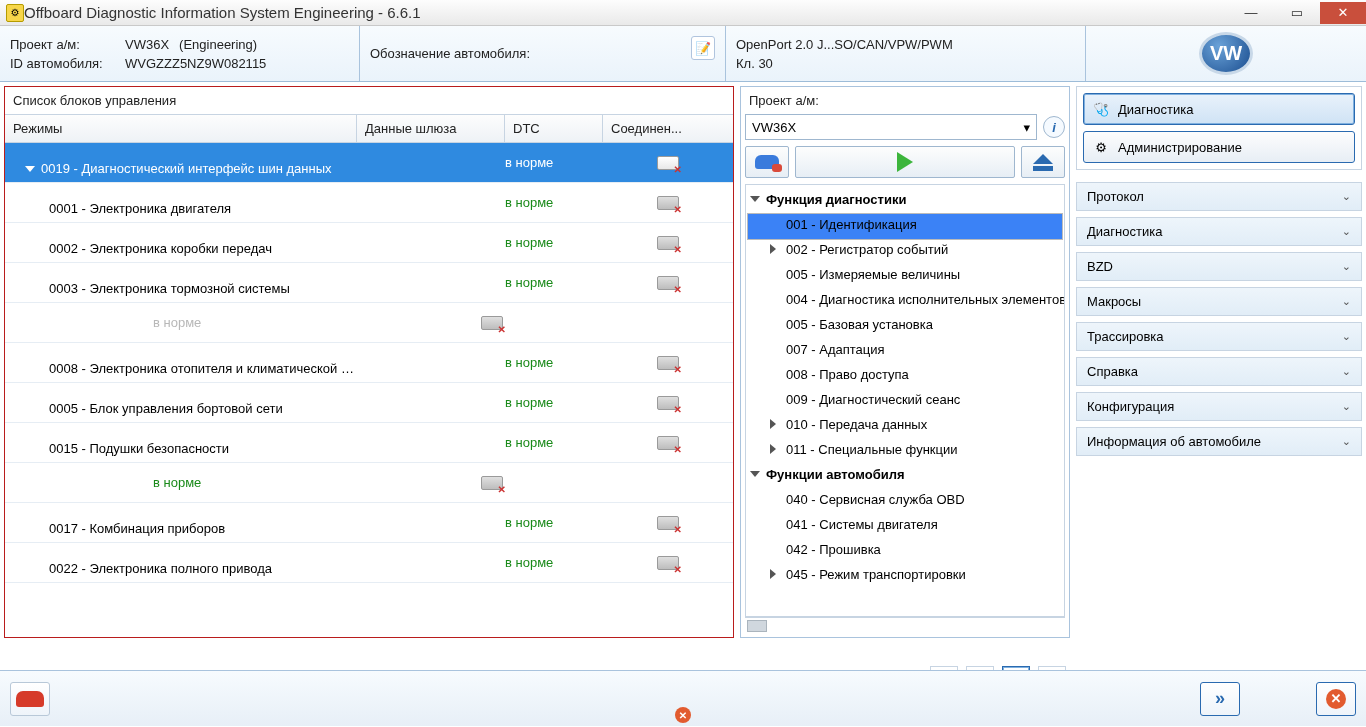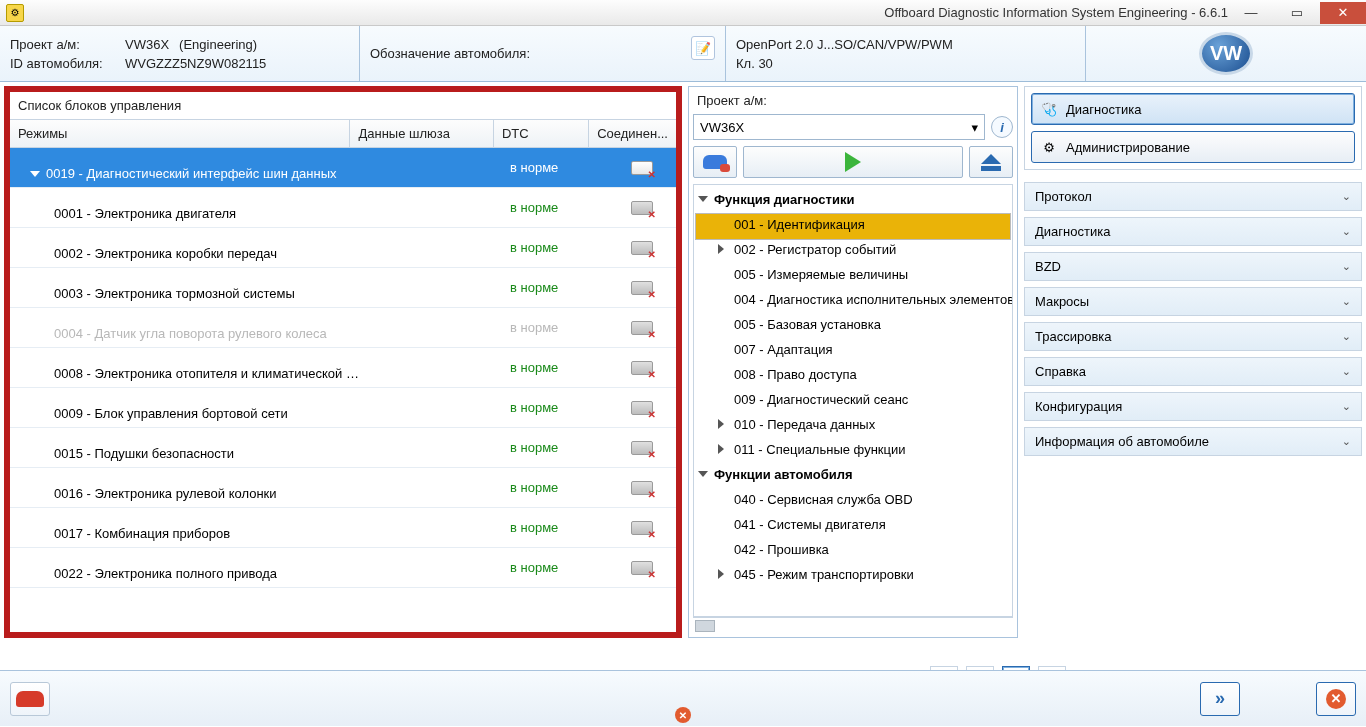--- a/index.html
+++ b/index.html
@@ -1,38 +1,38 @@
 <!DOCTYPE html>
 <html><head>
 <meta charset="utf-8">
 <style>
 * { box-sizing: border-box; margin: 0; padding: 0; font-family: "Segoe UI", Tahoma, sans-serif; font-size: 13px; }
 html, body { width: 1366px; height: 727px; overflow: hidden; background: #fff; }
 
 .titlebar { height: 26px; background: linear-gradient(#fdfdfd,#e9e9e9); display:flex; align-items:center; border-bottom:1px solid #c9c9c9;}
 .titlebar .app-icon { width:18px;height:18px;margin-left:6px;background:#f7d64a;border:1px solid #b59b00;border-radius:2px;display:flex;align-items:center;justify-content:center;font-size:10px;}
-.titlebar .title { flex:1; text-align:right; color:#333; font-size:13px;}
+.titlebar .title { flex:1; text-align:left; color:#333; font-size:15px;}
 .titlebar .win-btns { display:flex; }
 .titlebar .win-btn { width:46px; height:22px; display:flex;align-items:center;justify-content:center; color:#333; }
 .titlebar .win-btn.close { background:#c94f3c; color:#fff; }
 
 .header-row { height:56px; background:linear-gradient(#f7fbfe,#eaf3fb); border-bottom:1px solid #9dbcd8; display:flex;}
 .header-cell { border-right:1px solid #a9c3dd; padding:6px 10px; display:flex; flex-direction:column; justify-content:center; gap:4px;}
 .header-cell.c1 { width:360px;}
 .header-cell.c2 { flex:1; position:relative;}
 .header-cell.c3 { width:360px;}
 .header-cell.c4 { width:280px; border-right:none; display:flex;align-items:center;justify-content:center;}
 .hline { display:flex; gap:10px; color:#222;}
 .hlabel { color:#222; width:105px;}
 .note-icon { position:absolute; right:10px; top:10px; width:24px;height:24px;border:1px solid #b0c4de;background:#fff;border-radius:3px;display:flex;align-items:center;justify-content:center;}
 
 .vw-logo { width:54px;height:54px;border-radius:50%;background:radial-gradient(circle at 35% 30%, #6aa2d8, #1a4d8f);border:3px solid #c8d8e8;display:flex;align-items:center;justify-content:center;color:#fff;font-weight:bold;font-size:20px;}
 
 .body-row { display:flex; height:560px; padding:4px; gap:6px; background:#fff;}
-.left-col { width:678px; border:6px solid #b91c1c; display:flex;flex-direction:column;}
+.left-col { width:730px; border:1px solid #b91c1c; display:flex;flex-direction:column;}
 .mid-col  { width:330px; border:1px solid #a9c3dd; display:flex;flex-direction:column; padding:4px;}
 .right-col{ flex:1; display:flex;flex-direction:column;}
 
 .panel-title { padding:6px 8px; color:#222;}
 .grid-head { display:flex; background:linear-gradient(#fdfdfd,#eef2f6); border-top:1px solid #c7d4e2;border-bottom:1px solid #c7d4e2;}
 .gh { padding:6px 8px; border-right:1px solid #c7d4e2; color:#222;}
 .gh1{ width:352px;} .gh2{ width:148px;} .gh3{ width:98px;} .gh4{ flex:1; border-right:none;}
 
 .grid-body { flex:1; overflow-y:auto;}
 .row { display:flex; align-items:center; border-bottom:1px solid #e6edf4; height:40px;}
@@ -67,21 +67,21 @@
 .car-ic{width:24px;height:14px;border-radius:6px 6px 3px 3px;background:#3a7bdc;position:relative;}
 .car-ic::after{content:"";position:absolute;width:10px;height:8px;background:#d94a3a;border-radius:3px;right:-3px;bottom:-3px;}
 
 .tree { flex:1; border:1px solid #c7d4e2; overflow:auto; padding:4px 2px;}
 .tnode { padding:3px 4px 7px 18px; white-space:nowrap; cursor:default; position:relative;}
 .tnode.lvl0 { padding-left:18px; font-weight:bold;}
 .tnode.lvl1 { padding-left:38px;}
 .tnode .exp { position:absolute; left:4px; top:5px; width:0;height:0;border-top:5px solid transparent;border-bottom:5px solid transparent;border-left:6px solid #555;}
 .tnode.open .exp { border-left:5px solid transparent;border-right:5px solid transparent;border-top:6px solid #555;border-bottom:none;left:2px;top:7px;}
 .tnode.lvl1 .exp { left:22px;}
-.tnode.sel { background:#eab308; outline:1px solid #bbb;}
+.tnode.sel { background:#3b82f6; outline:1px solid #bbb;}
 .htrack{height:16px;border-top:1px solid #c7d4e2;display:flex;align-items:center;}
 .htrack .thumb{width:20px;height:12px;background:#d0d7de;border:1px solid #aab4bd;margin-left:2px;}
 
 
 .acc-title { background:linear-gradient(#eef5fb,#e1edf7); padding:6px 10px; color:#222; border:1px solid #c7d4e2; border-bottom:none;}
 .mode-box { border:1px solid #c7d4e2; padding:6px; display:flex;flex-direction:column;gap:6px; margin-bottom:6px;}
 .mode-btn { height:32px;border:1px solid #2a6ab0;border-radius:3px;display:flex;align-items:center;gap:8px;padding:0 8px;background:linear-gradient(#fdfdfd,#e7eef5);}
 .mode-btn.active { background:linear-gradient(#e9f2fb,#cfe3f5); box-shadow:inset 0 0 0 1px #7fb0df;}
 .mode-ic{width:18px;height:18px;display:flex;align-items:center;justify-content:center;}
 .acc-item { background:linear-gradient(#eef5fb,#e1edf7); border:1px solid #c7d4e2; padding:6px 10px; display:flex;justify-content:space-between;align-items:center; margin-top:6px;}
@@ -182,53 +182,51 @@
         </div>
         <div class="row">
           <div class="c-sys"><span>0003 - Электроника тормозной системы</span></div>
           <div class="c-gw"></div>
           <div class="c-dtc">в норме</div>
           <div class="c-con">
             <div class="con-icon"></div>
           </div>
         </div>
         <div class="row disabled">
-          <div class="c-sys"><span>0004 - Датчик угла поворота рулевого колеса</span></div>
           <div class="c-gw"></div>
           <div class="c-dtc">в норме</div>
           <div class="c-con">
             <div class="con-icon"></div>
           </div>
         </div>
         <div class="row">
           <div class="c-sys"><span>0008 - Электроника отопителя и климатической установки</span></div>
           <div class="c-gw"></div>
           <div class="c-dtc">в норме</div>
           <div class="c-con">
             <div class="con-icon"></div>
           </div>
         </div>
         <div class="row">
-          <div class="c-sys"><span>0009 - Блок управления бортовой сети</span></div>
+          <div class="c-sys"><span>0005 - Блок управления бортовой сети</span></div>
           <div class="c-gw"></div>
           <div class="c-dtc">в норме</div>
           <div class="c-con">
             <div class="con-icon"></div>
           </div>
         </div>
         <div class="row">
           <div class="c-sys"><span>0015 - Подушки безопасности</span></div>
           <div class="c-gw"></div>
           <div class="c-dtc">в норме</div>
           <div class="c-con">
             <div class="con-icon"></div>
           </div>
         </div>
         <div class="row">
-          <div class="c-sys"><span>0016 - Электроника рулевой колонки</span></div>
           <div class="c-gw"></div>
           <div class="c-dtc">в норме</div>
           <div class="c-con">
             <div class="con-icon"></div>
           </div>
         </div>
         <div class="row">
           <div class="c-sys"><span>0017 - Комбинация приборов</span></div>
           <div class="c-gw"></div>
           <div class="c-dtc">в норме</div>

